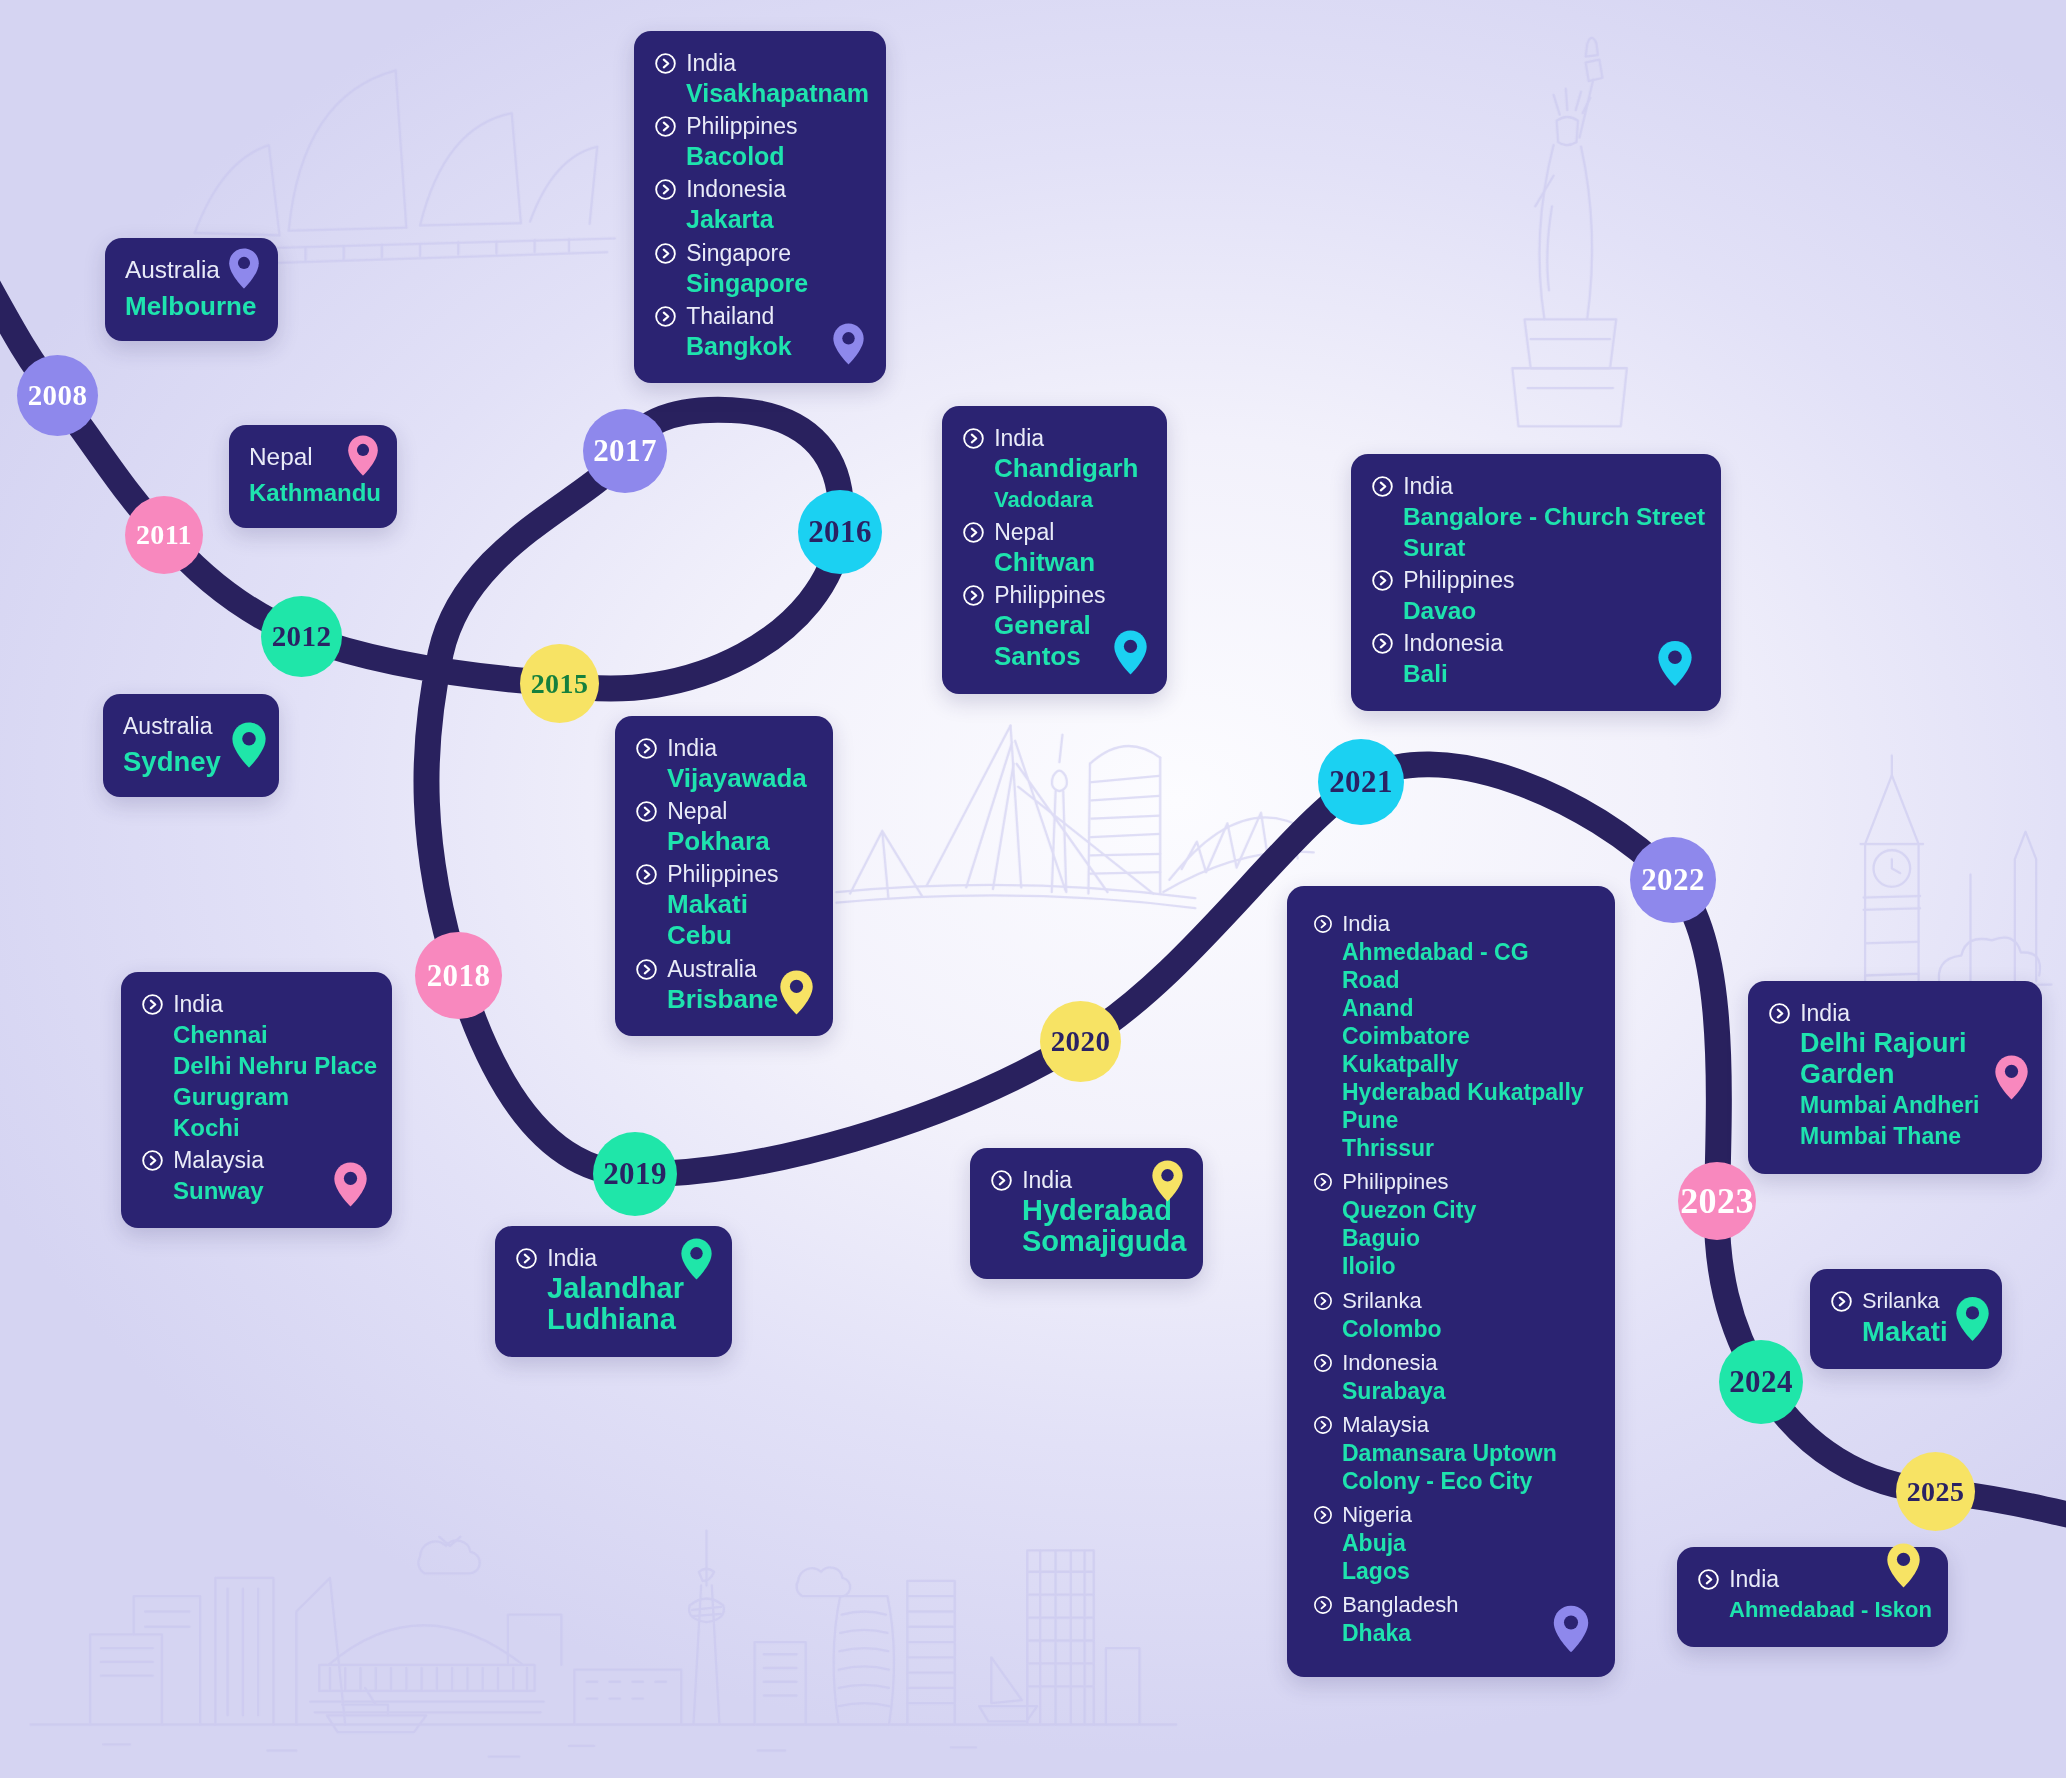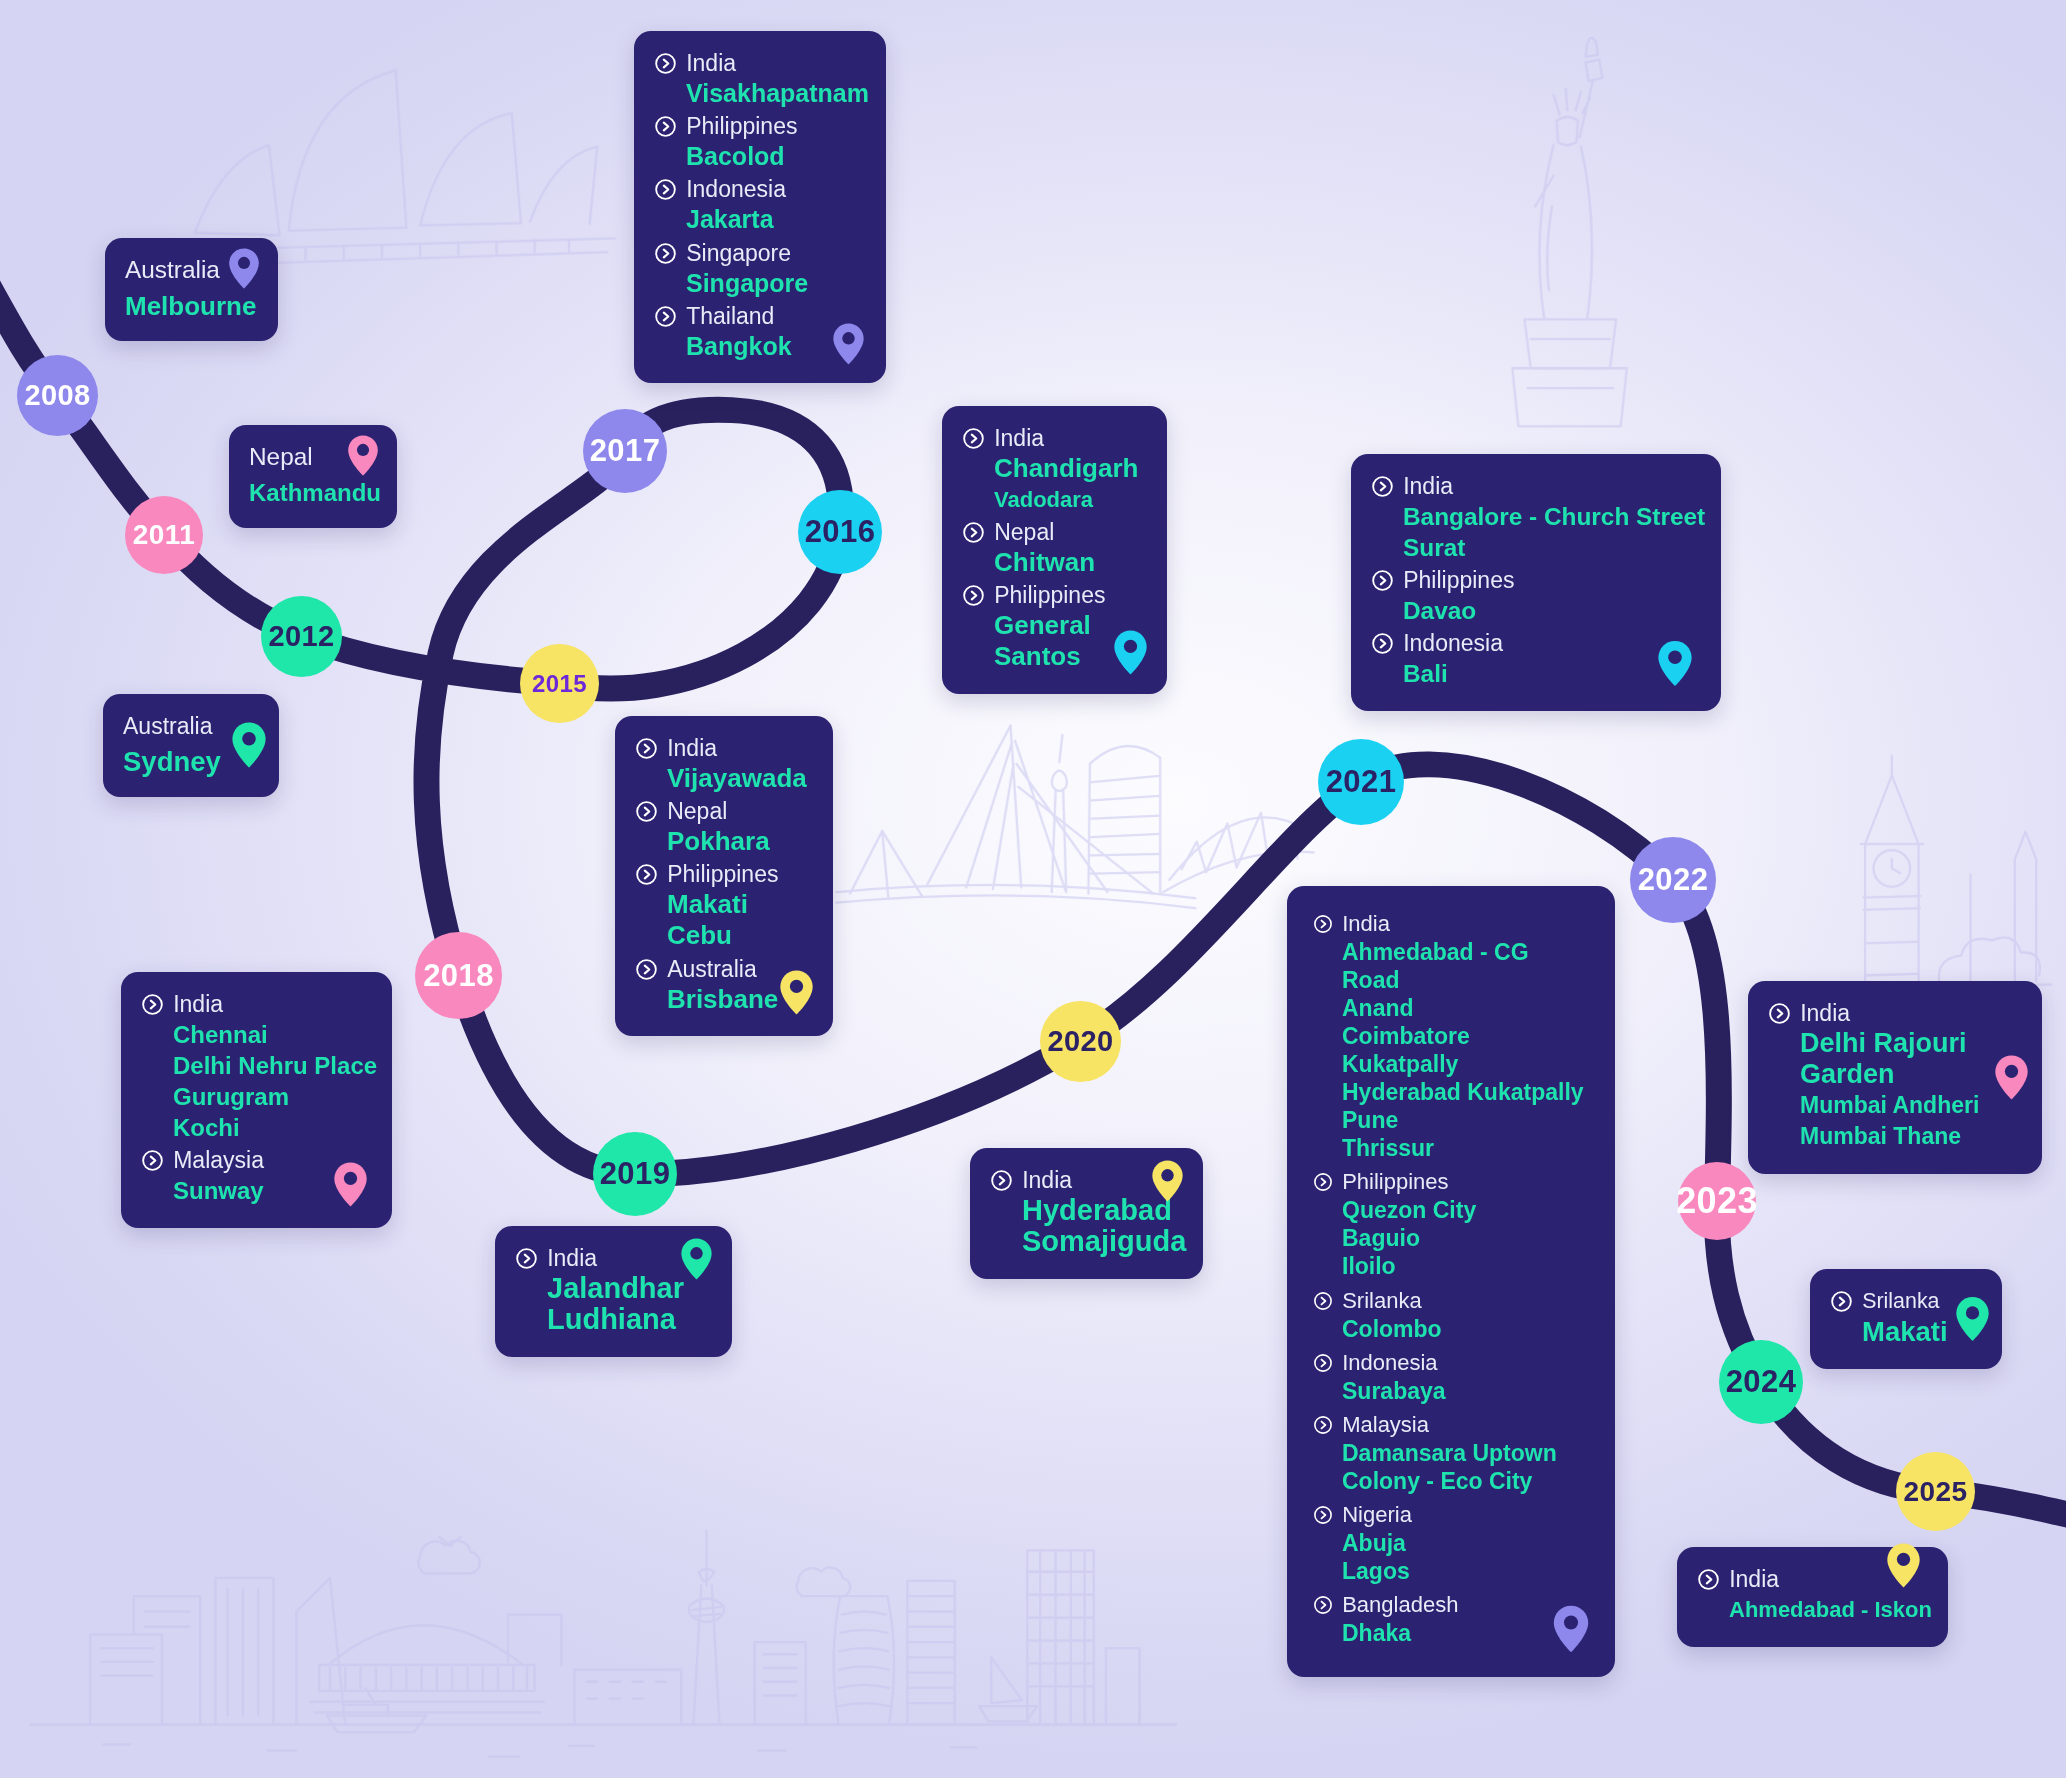--- a/index.html
+++ b/index.html
@@ -25,21 +25,21 @@
   .entry{margin-bottom:3.1px;}
   .entry:last-child{margin-bottom:0;}
   .card.dense .entry{margin-bottom:6.1px;}
   .entry-head{display:flex;align-items:center;gap:9.2px;}
   .cities{margin-left:32px;}
   .card.dense .cities{margin-left:29px;}
   .bullet{display:flex;flex:none;line-height:0;}
   .pin{position:absolute;line-height:0;}
   .year{
     position:absolute;border-radius:50%;display:flex;align-items:center;justify-content:center;
-    font-weight:700;letter-spacing:0.4px;
+    font-weight:700;letter-spacing:0.4px;font-family:Liberation Serif, serif;
   }
 </style>
 </head>
 <body>
 
 <div class="canvas">
 
   <svg class="layer" width="2066" height="1778" viewBox="0 0 2705 2328">
     <g stroke="#c7c5ee" fill="none" stroke-width="3" stroke-linecap="round" stroke-linejoin="round" opacity="0.55">
       <g transform="translate(200,80)">
@@ -670,21 +670,21 @@
           </div>
         </div>
         <span class="pin" style="top: -4.6px; right: 26px;"><svg width="37" height="47" viewBox="0 0 24 30.5">
             <path d="M12 1 C6.1 1 1.5 5.7 1.5 11.5 c0 7.9 10.5 18 10.5 18 s10.5 -10.1 10.5 -18 C22.5 5.7 17.9 1 12 1 Z" fill="#f7e364"></path>
             <circle cx="12" cy="11.3" r="4.3" fill="#2b2372"></circle>
           </svg></span>
       </div>
       <div class="year" style="left: 17px; top: 355px; width: 81px; height: 81px; background: rgb(142, 136, 236); color: rgb(255, 255, 255); font-size: 29px;">2008</div>
       <div class="year" style="left: 125px; top: 496px; width: 78px; height: 78px; background: rgb(248, 136, 190); color: rgb(255, 255, 255); font-size: 28px;">2011</div>
       <div class="year" style="left: 261px; top: 596px; width: 81px; height: 81px; background: rgb(31, 230, 169); color: rgb(42, 34, 100); font-size: 29px;">2012</div>
-      <div class="year" style="left: 520px; top: 644px; width: 79px; height: 79px; background: rgb(247, 227, 100); color: #6d28d9; font-size: 24px;">2015</div>
+      <div class="year" style="left: 520px; top: 644px; width: 79px; height: 79px; background: rgb(247, 227, 100); color: #15803d; font-size: 28px;">2015</div>
       <div class="year" style="left: 798px; top: 490px; width: 84px; height: 84px; background: rgb(27, 209, 242); color: rgb(42, 34, 100); font-size: 31px;">2016</div>
       <div class="year" style="left: 583px; top: 409px; width: 84px; height: 84px; background: rgb(142, 136, 236); color: rgb(255, 255, 255); font-size: 31px;">2017</div>
       <div class="year" style="left: 415px; top: 932px; width: 87px; height: 87px; background: rgb(248, 136, 190); color: rgb(255, 255, 255); font-size: 31px;">2018</div>
       <div class="year" style="left: 593px; top: 1132px; width: 84px; height: 84px; background: rgb(31, 230, 169); color: rgb(42, 34, 100); font-size: 31px;">2019</div>
       <div class="year" style="left: 1040px; top: 1001px; width: 81px; height: 81px; background: rgb(247, 227, 100); color: rgb(42, 34, 100); font-size: 29px;">2020</div>
       <div class="year" style="left: 1318px; top: 739px; width: 86px; height: 86px; background: rgb(27, 209, 242); color: rgb(42, 34, 100); font-size: 31px;">2021</div>
       <div class="year" style="left: 1630px; top: 837px; width: 86px; height: 86px; background: rgb(142, 136, 236); color: rgb(255, 255, 255); font-size: 31px;">2022</div>
       <div class="year" style="left: 1678px; top: 1162px; width: 78px; height: 78px; background: rgb(248, 136, 190); color: rgb(255, 255, 255); font-size: 36px;">2023</div>
       <div class="year" style="left: 1719px; top: 1340px; width: 84px; height: 84px; background: rgb(31, 230, 169); color: rgb(42, 34, 100); font-size: 31px;">2024</div>
       <div class="year" style="left: 1896px; top: 1452px; width: 79px; height: 79px; background: rgb(247, 227, 100); color: rgb(42, 34, 100); font-size: 28px;">2025</div>

